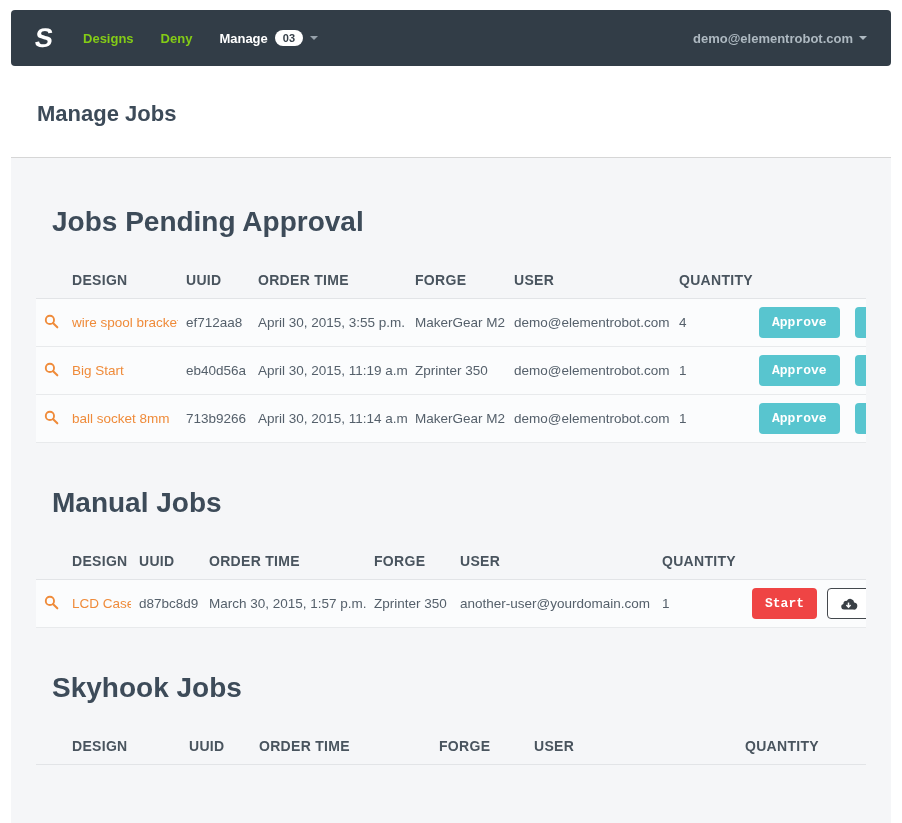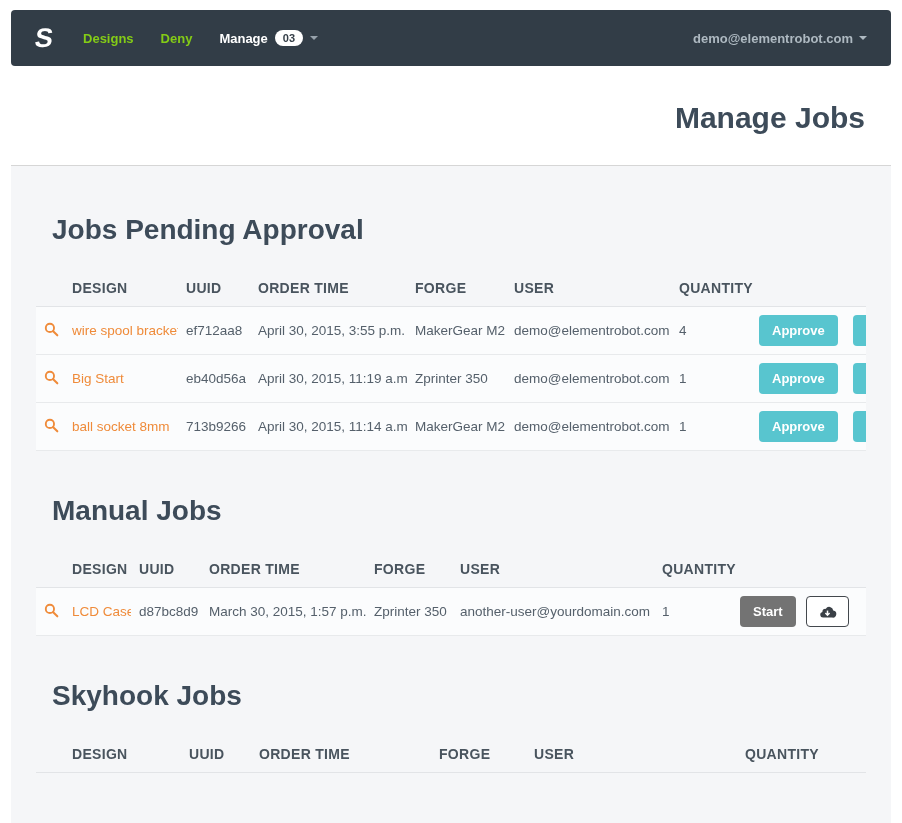--- a/index.html
+++ b/index.html
@@ -36,21 +36,21 @@
   }
   .user-menu {
     margin-left:auto; color:#aeb9c1; font-size:13px; font-weight:bold;
     text-decoration:none; display:inline-flex; align-items:center; gap:6px;
   }
   .user-menu .caret { border-top-color:#aeb9c1; }
 
   
   .page-head { padding:0 26px; }
   h1.page-title {
-    font-size:30px; font-weight:600; color:#3d4b59; margin:35px 0 30px 0;text-align:right;
+    font-size:22px; font-weight:600; color:#3d4b59; margin:35px 0 30px 0;
   }
   .divider { height:1px; background:#d6d6d6; }
 
   
   .content { background:#f5f6f8; padding:2px 25px 60px 25px; min-height:660px; }
   h2.section-title {
     font-size:28px; font-weight:600; color:#3d4b59; margin:44px 0 24px 16px;
   }
   .content h2.section-title:first-child { margin-top:46px; }
 
@@ -81,26 +81,26 @@
   .tbl-2 th:nth-child(1){width:28px}  .tbl-2 th:nth-child(2){width:117px}
   .tbl-2 th:nth-child(3){width:70px}  .tbl-2 th:nth-child(4){width:180px}
   .tbl-2 th:nth-child(5){width:95px}  .tbl-2 th:nth-child(6){width:211px}
   .tbl-2 th:nth-child(7){width:auto}
 
   .design-link { color:#ef8b3a; text-decoration:none; }
   .search-ic { display:inline-block; cursor:pointer; line-height:0; }
 
   .btn {
     border:none; border-radius:4px; font-weight:bold; font-size:13px;
-    padding:8px 13px; cursor:pointer; font-family:Liberation Sans, sans-serif;
+    padding:8px 13px; cursor:pointer; font-family:Liberation Mono, monospace;
     vertical-align:middle;
   }
   .btn + .btn { margin-left:15px; }
   .btn-teal   { background:#58c5cf; color:#ffffff; }
-  .btn-orange { background:#737373; color:#ffffff; }
+  .btn-orange { background:#ef4444; color:#ffffff;margin-left:12px; }
   .btn-outline{ background:#ffffff; border:1px solid #43484d; padding:7px 11px; line-height:0; }
   .btn-outline + .btn, .btn + .btn-outline { margin-left:10px; }
 </style>
 </head>
 <body>
 
 <div class="wrap">
 
   <nav class="navbar">
     <span class="logo">S</span>

